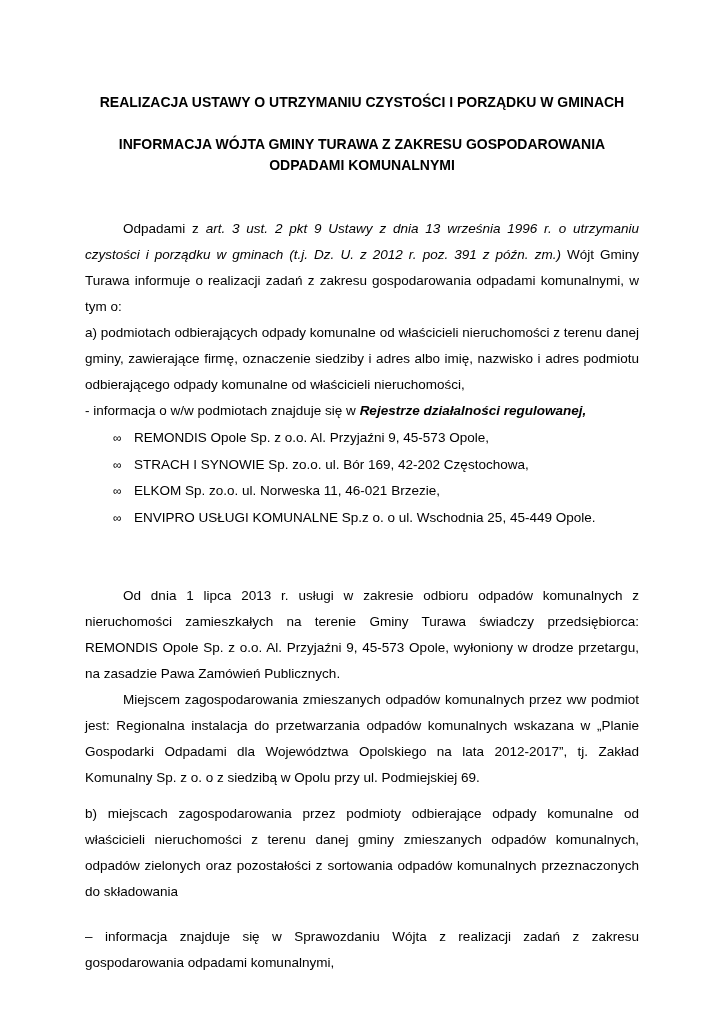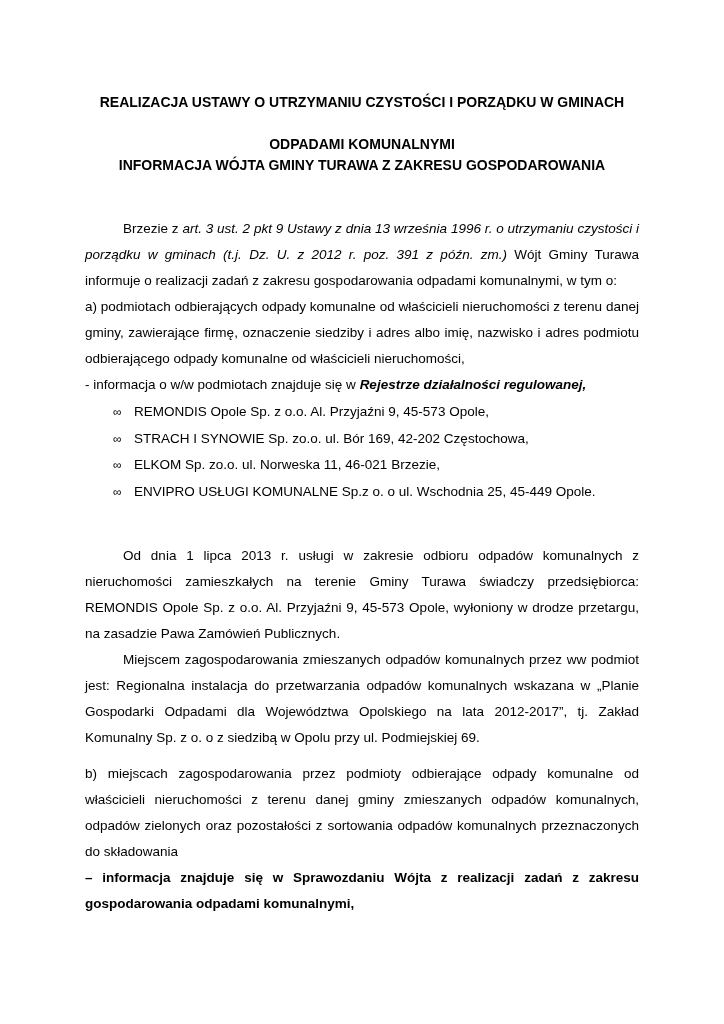--- a/index.html
+++ b/index.html
@@ -28,49 +28,49 @@
   .doc-subtitle {
     font-size: 14px;
     font-weight: bold;
     text-align: center;
     line-height: 21px;
     margin-bottom: 40px;
   }
   p { text-align: justify; }
   .indent { text-indent: 38px; }
   .italic { font-style: italic; }
-  .bold { font-weight: bold; }
+  .bold { font-weight: normal; margin-top: 19px; }
   .bold-italic { font-weight: bold; font-style: italic; margin-top: 20px; }
   .company-list {
     list-style: none;
-    margin: 1px 0 38px 28px;
+    margin: 1px 0 52px 28px;
   }
   .company-list li {
     line-height: 26.5px;
   }
   .bullet {
     display: inline-block;
     width: 21px;
     font-size: 12px;
   }
   .gap-before-b { margin-top: 10px; }
 </style>
 </head>
 <body>
 
 <div class="page">
 
   <h1 class="doc-title">REALIZACJA USTAWY O UTRZYMANIU CZYSTOŚCI I PORZĄDKU W GMINACH</h1>
 
   <h2 class="doc-subtitle">
+    <div>INFORMACJA WÓJTA GMINY TURAWA Z ZAKRESU GOSPODAROWANIA</div>
     <div>ODPADAMI KOMUNALNYMI</div>
-    <div>INFORMACJA WÓJTA GMINY TURAWA Z ZAKRESU GOSPODAROWANIA</div>
   </h2>
 
-  <p class="indent"><span>Brzezie z </span><span class="italic">art. 3 ust. 2 pkt 9 Ustawy z dnia 13 września 1996 r. o utrzymaniu czystości i porządku w gminach (t.j. Dz. U. z 2012 r. poz. 391 z późn. zm.)</span><span> Wójt Gminy Turawa informuje o realizacji zadań z zakresu gospodarowania odpadami komunalnymi, w tym o:</span></p>
+  <p class="indent"><span>Odpadami z </span><span class="italic">art. 3 ust. 2 pkt 9 Ustawy z dnia 13 września 1996 r. o utrzymaniu czystości i porządku w gminach (t.j. Dz. U. z 2012 r. poz. 391 z późn. zm.)</span><span> Wójt Gminy Turawa informuje o realizacji zadań z zakresu gospodarowania odpadami komunalnymi, w tym o:</span></p>
 
   <p>a) podmiotach odbierających odpady komunalne od właścicieli nieruchomości z terenu danej gminy, zawierające firmę, oznaczenie siedziby i adres albo imię, nazwisko i adres podmiotu odbierającego odpady komunalne od właścicieli nieruchomości,</p>
 
   <p><span>-  informacja o w/w podmiotach znajduje się w </span><span class="bold-italic">Rejestrze działalności regulowanej,</span></p>
 
 
   <ul class="company-list">
     <li><span class="bullet">∞</span><span>REMONDIS  Opole Sp. z o.o. Al. Przyjaźni 9, 45-573 Opole,</span></li>
     <li><span class="bullet">∞</span><span>STRACH I SYNOWIE Sp. zo.o. ul. Bór 169, 42-202 Częstochowa,</span></li>
     <li><span class="bullet">∞</span><span>ELKOM  Sp. zo.o. ul. Norweska 11, 46-021 Brzezie,</span></li>

